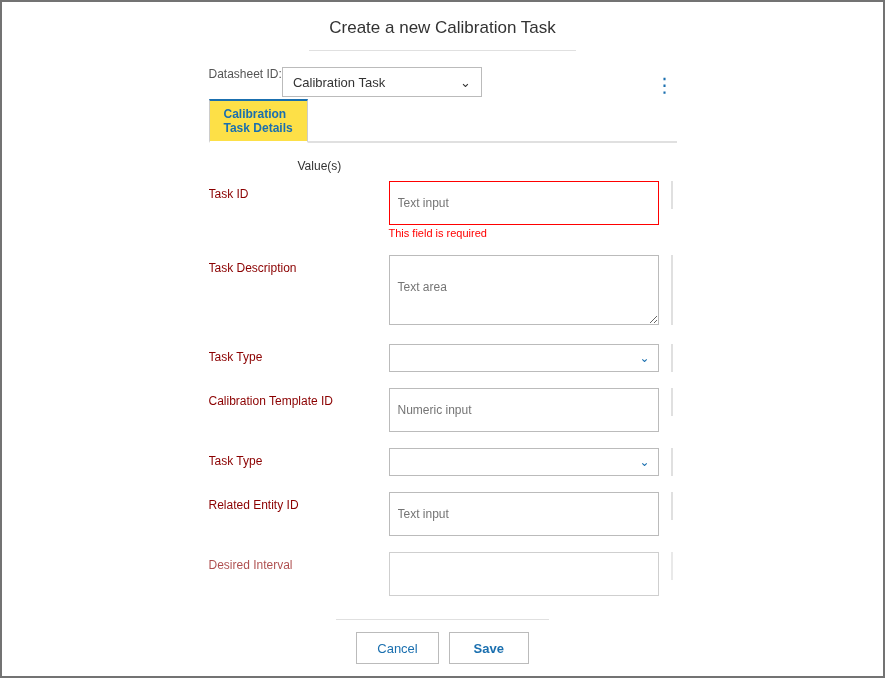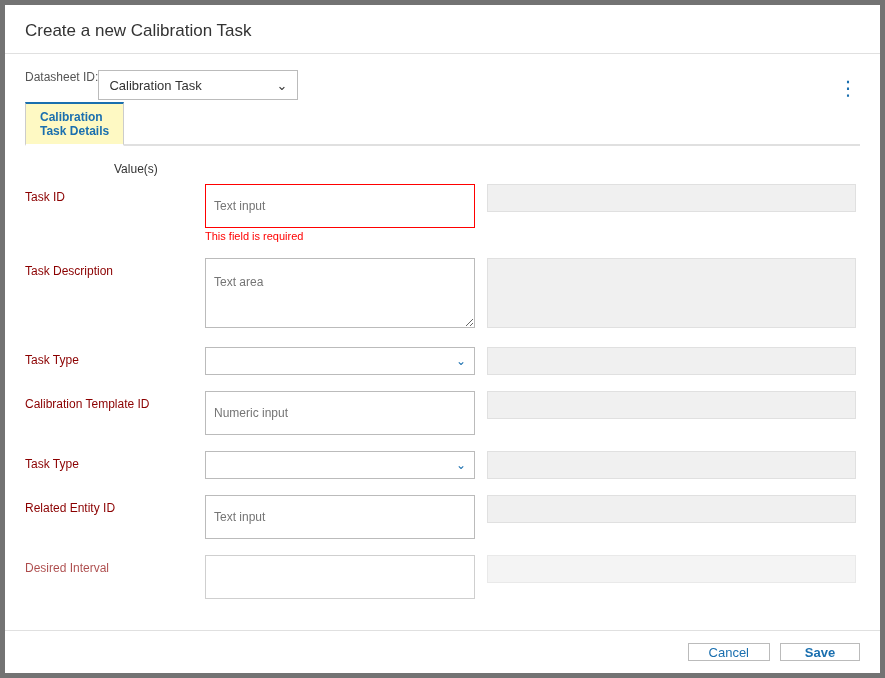--- a/index.html
+++ b/index.html
@@ -9,24 +9,25 @@
       background: #fff;
       color: #333;
       width: 885px;
       height: 678px;
       overflow: hidden;
     }
 
     .modal-container {
       width: 885px;
       height: 678px;
-      border: 5px solid #737373;
+      border: 2px solid #737373;
       background: #fff;
       display: flex;
       flex-direction: column;
+      align-items: center;
     }
 
     .modal-header {
       padding: 16px 20px 12px 20px;
       border-bottom: 1px solid #e0e0e0;
     }
 
     .modal-title {
       font-size: 17px;
       color: #333;
@@ -84,21 +85,21 @@
       margin-bottom: 0;
     }
 
     .tab {
       display: inline-block;
       padding: 6px 14px;
       font-size: 12px;
       cursor: pointer;
       border: 1px solid #ccc;
       border-bottom: none;
-      background: #fef9c3;
+      background: #fde047;
       color: #333;
       position: relative;
       top: 2px;
     }
 
     .tab.active {
       border-bottom: 2px solid #fff;
       border-top: 2px solid #1a6faf;
       color: #1a6faf;
       font-weight: bold;
@@ -199,21 +200,21 @@
     .error-text {
       color: red;
       font-size: 11px;
       margin-top: 2px;
     }
 
     textarea {
       width: 100%;
       height: 70px;
       border: 1px solid #bbb;
-      padding: 16px 8px;
+      padding: 24px 8px;
       font-size: 12px;
       color: #999;
       outline: none;
       resize: vertical;
       font-family: Arial, sans-serif;
     }
 
     .dropdown-field {
       width: 100%;
       height: 28px;
@@ -241,21 +242,21 @@
     .modal-footer {
       display: flex;
       justify-content: flex-end;
       align-items: center;
       padding: 12px 20px;
       border-top: 1px solid #e0e0e0;
       gap: 10px;
     }
 
     .btn {
-      height: 18px;
+      height: 32px;
       min-width: 80px;
       border: 1px solid #bbb;
       background: #fff;
       font-size: 13px;
       cursor: pointer;
       padding: 0 20px;
       color: #1a6faf;
     }
 
     .btn-cancel {

